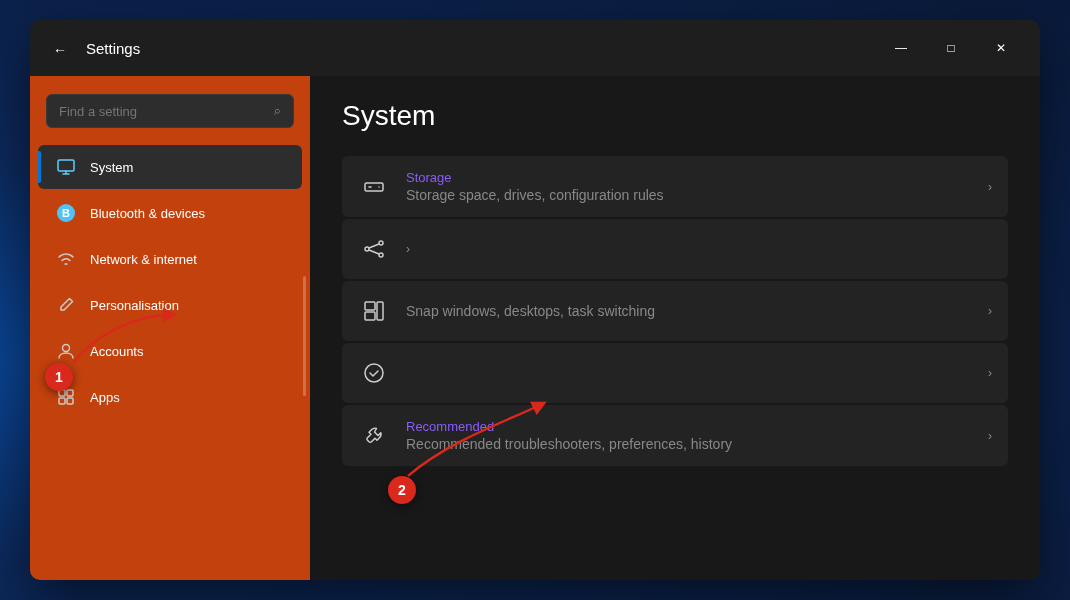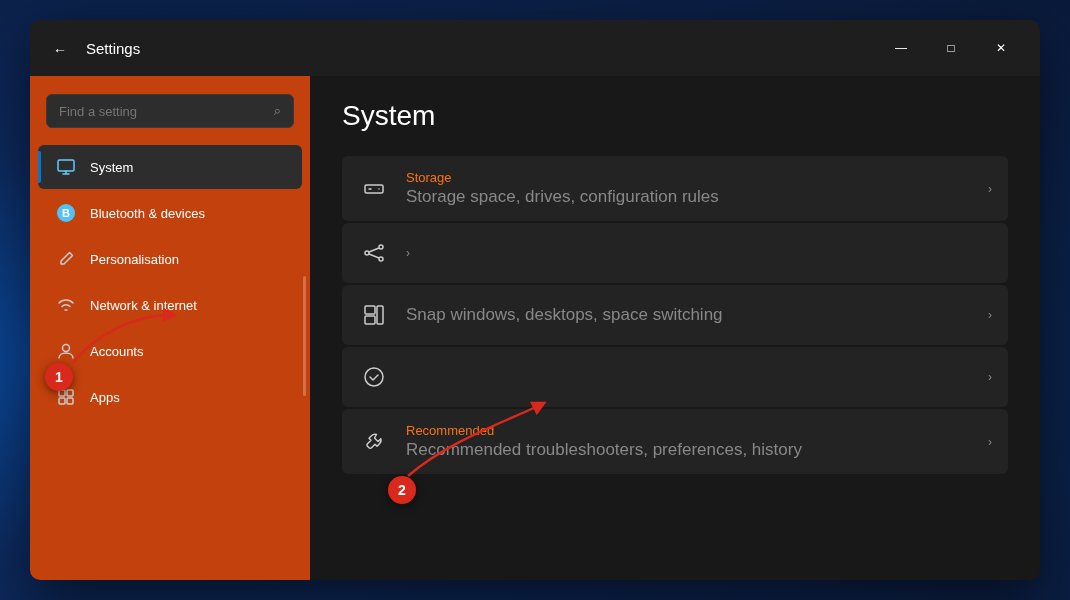--- a/index.html
+++ b/index.html
@@ -210,29 +210,29 @@
       flex-shrink: 0;
       color: #ccc;
       font-size: 18px;
     }
 
     .settings-item-text {
       flex: 1;
     }
 
     .settings-item-title {
-      color: #f97316;
+      color: #8b5cf6;
       font-size: 13px;
       font-weight: 500;
       margin-bottom: 2px;
     }
 
     .settings-item-desc {
       color: #888;
-      font-size: 17px;
+      font-size: 14px;
     }
 
     .settings-item-chevron {
       color: #888;
       font-size: 12px;
       flex-shrink: 0;
     }
 
     
     .annotation {
@@ -320,33 +320,33 @@
         <div class="sidebar-item">
           <div class="sidebar-icon">
             <div class="bt-dot">B</div>
           </div>
           <span class="sidebar-label">Bluetooth &amp; devices</span>
         </div>
 
         <div class="sidebar-item">
           <div class="sidebar-icon">
             <svg width="20" height="20" viewBox="0 0 20 20" fill="none">
+              <path d="M3 8c3.5-4 10.5-4 14 0M6 11.5c2.2-2.5 5.8-2.5 8 0M9 15h2" stroke="#ccc" stroke-width="1.5" stroke-linecap="round"></path>
+            </svg>
+          </div>
+          <span class="sidebar-label">Network &amp; internet</span>
+        </div>
+
+        <div class="sidebar-item">
+          <div class="sidebar-icon">
+            <svg width="20" height="20" viewBox="0 0 20 20" fill="none">
               <path d="M13.5 3.5l3 3-8.5 8.5H5v-3L13.5 3.5z" stroke="#ccc" stroke-width="1.5" stroke-linejoin="round"></path>
             </svg>
           </div>
           <span class="sidebar-label">Personalisation</span>
-        </div>
-
-        <div class="sidebar-item">
-          <div class="sidebar-icon">
-            <svg width="20" height="20" viewBox="0 0 20 20" fill="none">
-              <path d="M3 8c3.5-4 10.5-4 14 0M6 11.5c2.2-2.5 5.8-2.5 8 0M9 15h2" stroke="#ccc" stroke-width="1.5" stroke-linecap="round"></path>
-            </svg>
-          </div>
-          <span class="sidebar-label">Network &amp; internet</span>
         </div>
 
         <div class="sidebar-item">
           <div class="sidebar-icon">
             <svg width="20" height="20" viewBox="0 0 20 20" fill="none">
               <circle cx="10" cy="7" r="3.5" stroke="#ccc" stroke-width="1.5"></circle>
               <path d="M3 17c0-3 3.1-5 7-5s7 2 7 5" stroke="#ccc" stroke-width="1.5" stroke-linecap="round"></path>
             </svg>
           </div>
           <span class="sidebar-label">Accounts</span>
@@ -400,21 +400,21 @@
 
           <div class="settings-item">
             <div class="settings-item-icon">
               <svg width="24" height="24" viewBox="0 0 24 24" fill="none">
                 <rect x="3" y="3" width="10" height="8" rx="1" stroke="#ccc" stroke-width="1.5"></rect>
                 <rect x="3" y="13" width="10" height="8" rx="1" stroke="#ccc" stroke-width="1.5"></rect>
                 <rect x="15" y="3" width="6" height="18" rx="1" stroke="#ccc" stroke-width="1.5"></rect>
               </svg>
             </div>
             <div class="settings-item-text">
-              <div class="settings-item-desc">Snap windows, desktops, space switching</div>
+              <div class="settings-item-desc">Snap windows, desktops, task switching</div>
             </div>
             <div class="settings-item-chevron">›</div>
           </div>
 
           <div class="settings-item">
             <div class="settings-item-icon">
               <svg width="24" height="24" viewBox="0 0 24 24" fill="none">
                 <circle cx="12" cy="12" r="9" stroke="#ccc" stroke-width="1.5"></circle>
                 <path d="M8 12l3 3 5-5" stroke="#ccc" stroke-width="1.5" stroke-linecap="round" stroke-linejoin="round"></path>
               </svg>

